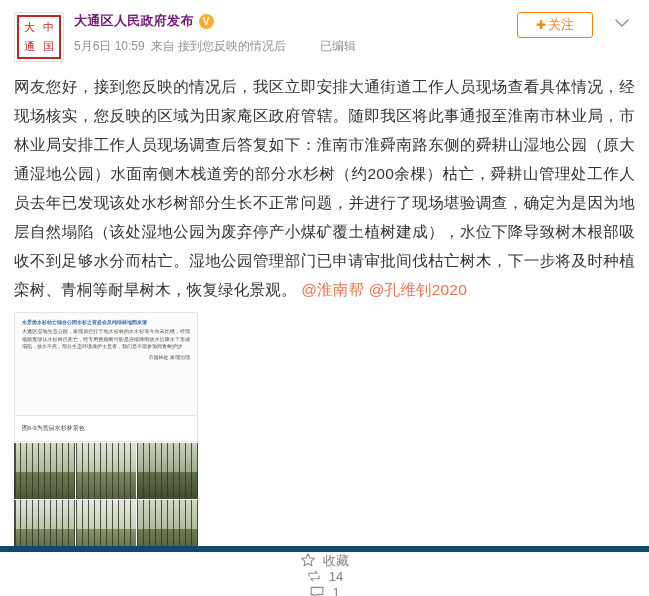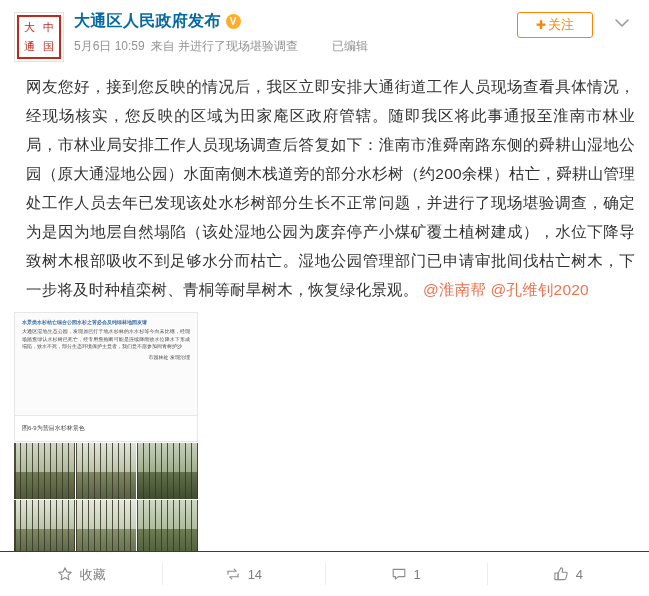--- a/index.html
+++ b/index.html
@@ -62,23 +62,23 @@
     margin-left: 10px;
     flex: 1 1 auto;
     min-width: 0;
   }
   .name-row {
     display: flex;
     align-items: center;
     height: 22px;
   }
   .username {
-    font-size: 16px;
+    font-size: 13px;
     font-weight: bold;
-    color: #0369a1;
+    color: #701a75;
     letter-spacing: .3px;
   }
   .vbadge {
     margin-left: 5px;
     width: 15px;
     height: 15px;
     border-radius: 50%;
     background: #ffac2d;
     color: #ffffff;
     font-size: 10px;
@@ -129,21 +129,21 @@
     display: flex;
     align-items: center;
     justify-content: center;
     color: #999999;
     cursor: pointer;
   }
   .more-btn svg { display: block; }
 
   
   .content {
-    padding: 6px 14px 0 26px;
+    padding: 6px 14px 0 14px;
     font-size: 15.5px;
     line-height: 29px;
     color: #333333;
     text-align: justify;
     letter-spacing: .2px;
   }
   .content .mention {
     color: #eb7350;
   }
 
@@ -237,24 +237,25 @@
   .photo.v4 .sky { background: linear-gradient(#e4e9dd, #c3cfb4); }
   .photo.v4 .ground { background: linear-gradient(#86946c, #5d6b47); }
 
   
   .footer {
     position: absolute;
     left: 0;
     right: 0;
     bottom: 0;
     height: 44px;
-    border-top: 1px solid #0c4a6e;
-    background: #ffffff;
-    display: flex;
-    align-items: center;
+    border-top: 6px solid #0c4a6e;
+    background: #ffffff;
+    display: flex;
+    align-items: center;
+    flex-direction: column;
   }
   .fcell {
     flex: 1 1 25%;
     display: flex;
     align-items: center;
     justify-content: center;
     gap: 7px;
     font-size: 13px;
     color: #808080;
     cursor: pointer;
@@ -288,21 +289,21 @@
       </div>
     </div>
 
     <div class="head-main">
       <div class="name-row">
         <div class="username">大通区人民政府发布</div>
         <div class="vbadge">V</div>
       </div>
       <div class="meta-row">
         <span>5月6日 10:59</span>
-        <span>来自 并进行了现场堪验调查</span>
+        <span>来自 接到您反映的情况后</span>
         <span class="edited">已编辑</span>
       </div>
     </div>
 
     <div class="follow-btn">
       <span class="plus">✚</span>
       <span>关注</span>
     </div>
 
     <div class="more-btn">

